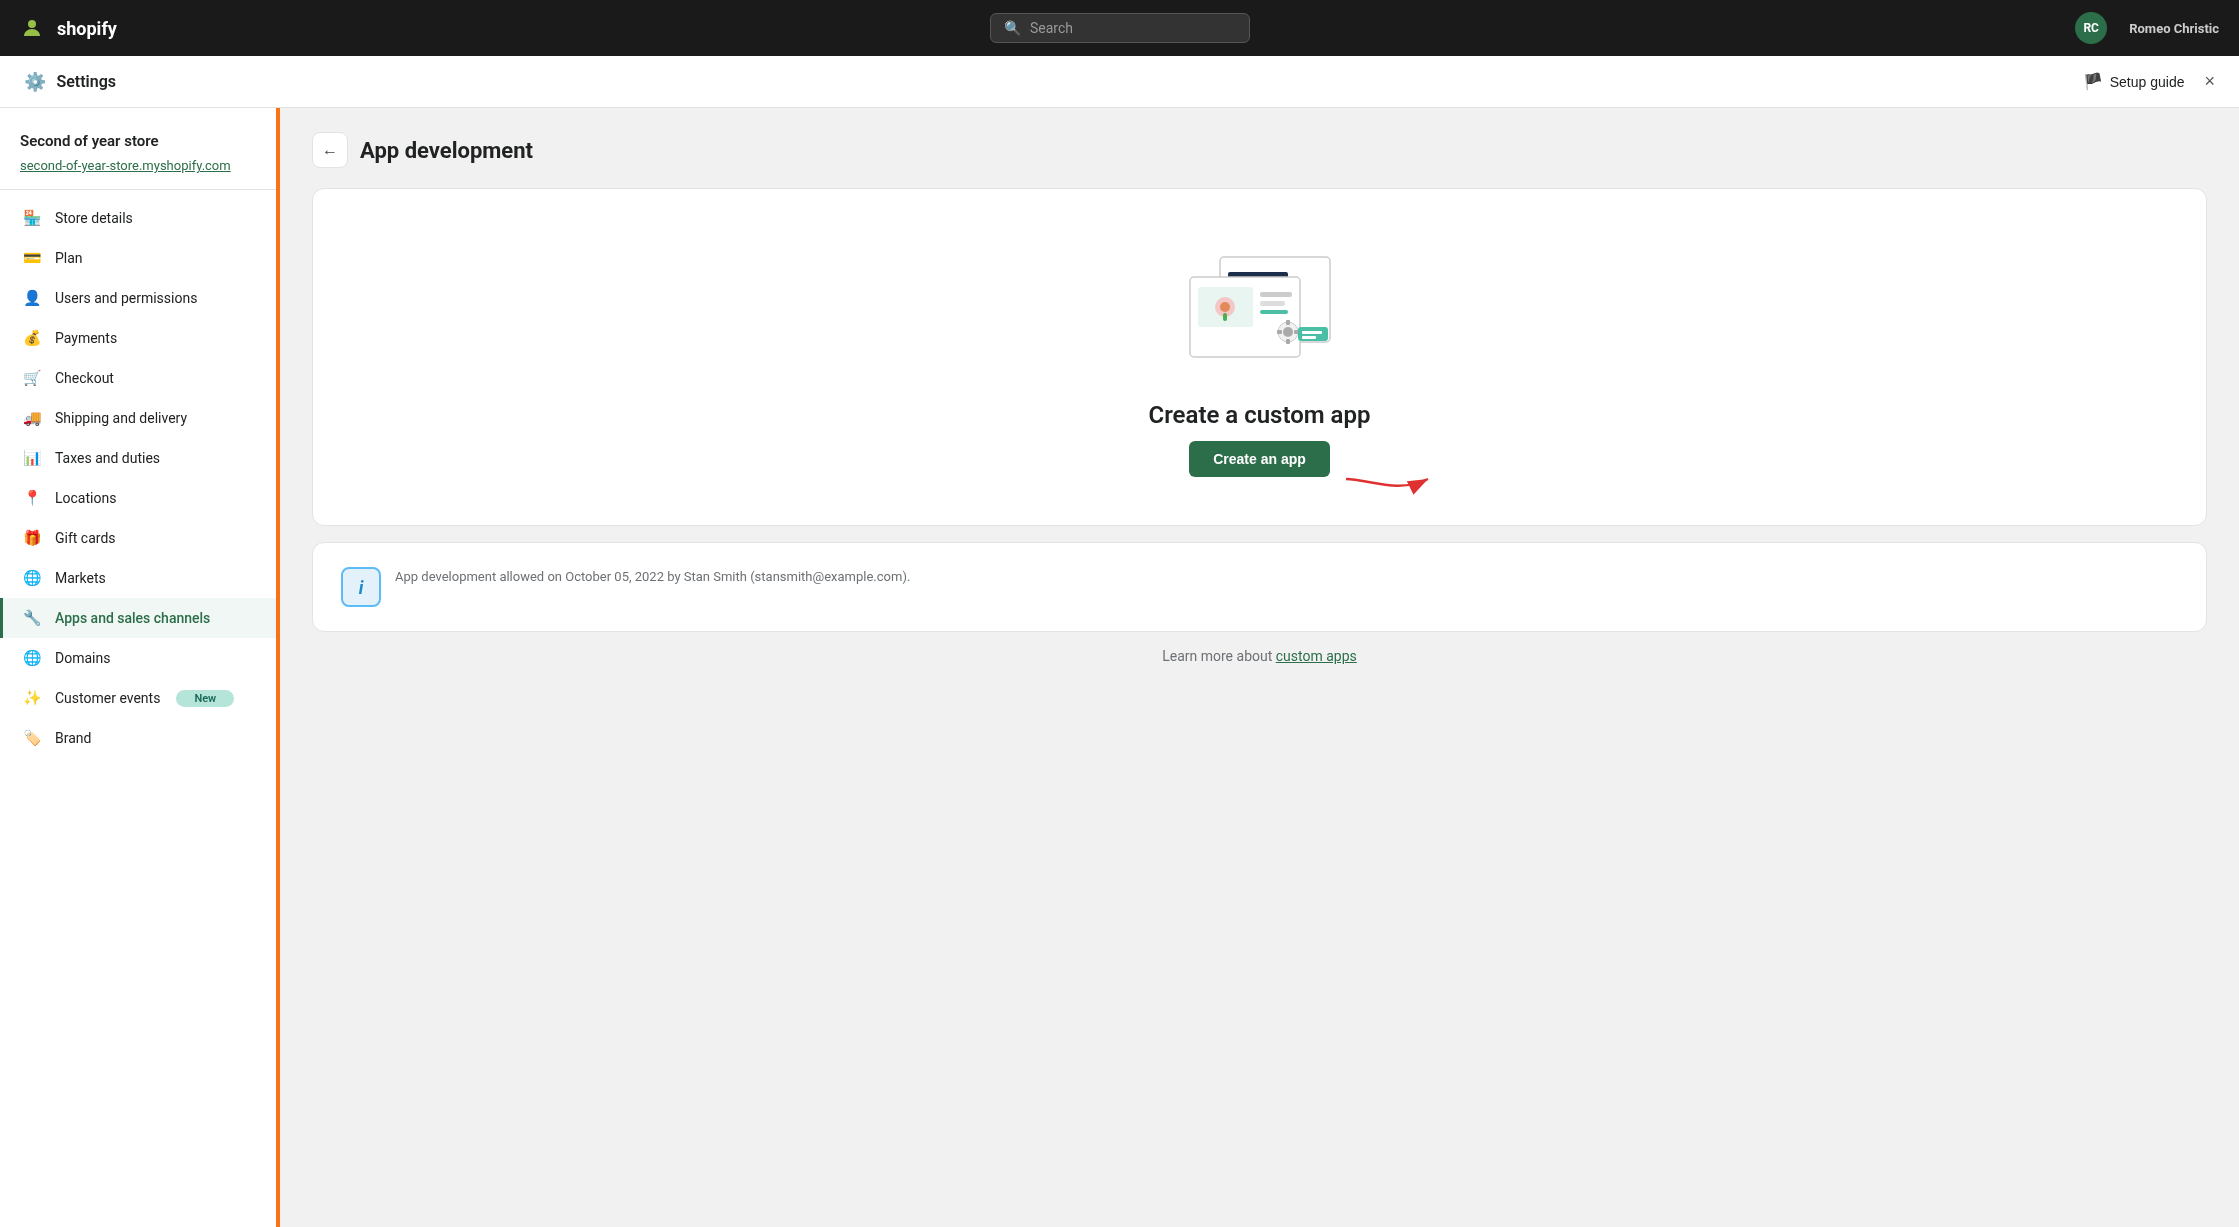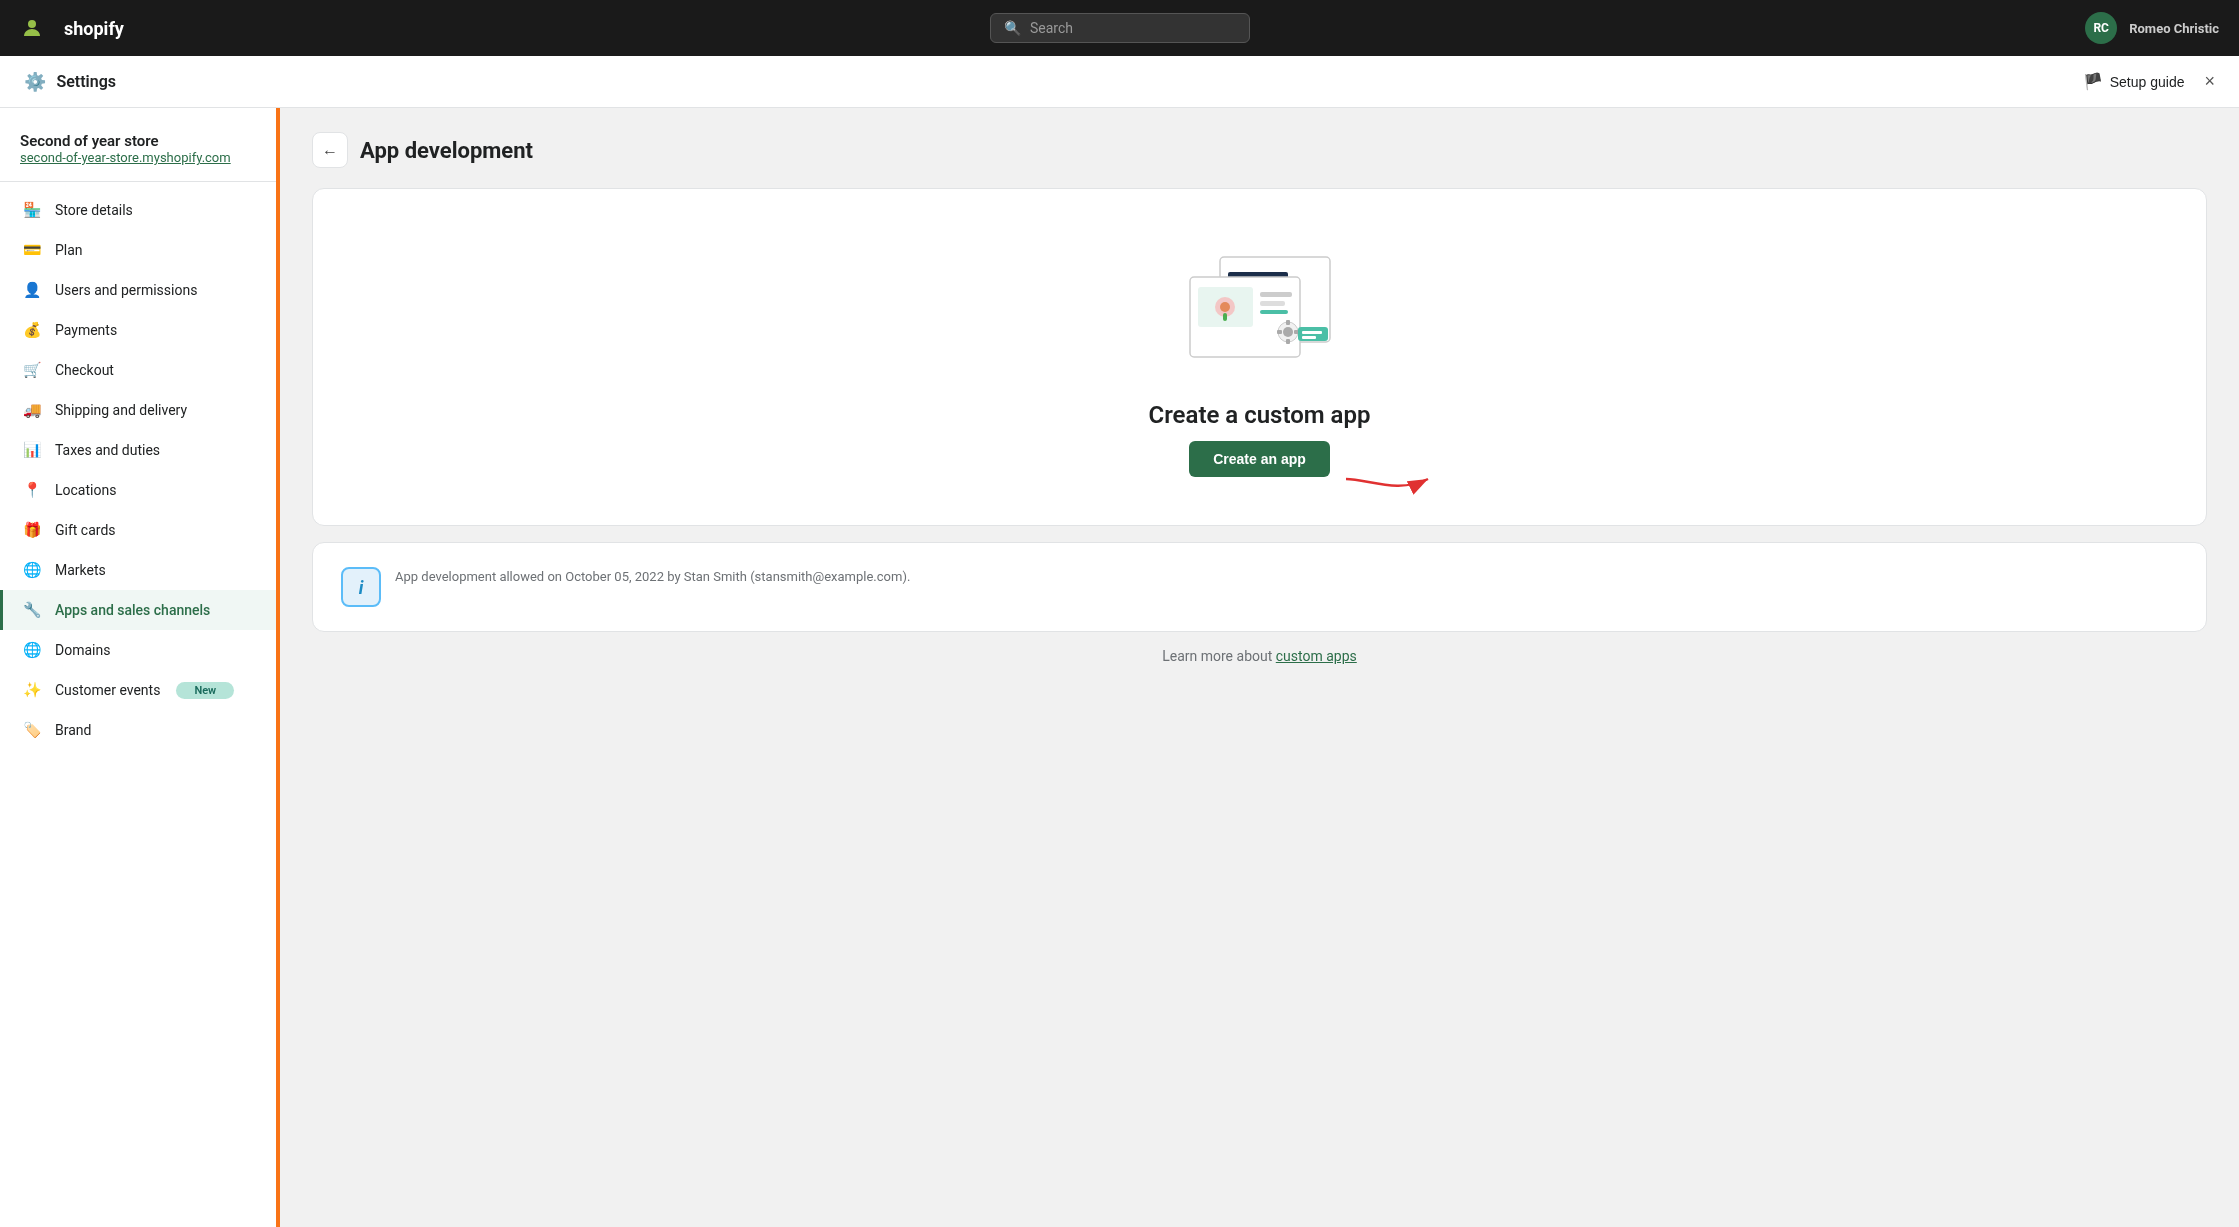--- a/index.html
+++ b/index.html
@@ -19,21 +19,21 @@
       padding: 0 20px;
       gap: 16px;
       position: relative;
     }
     .topbar-logo {
       color: #fff;
       font-weight: bold;
       font-size: 18px;
       display: flex;
       align-items: center;
-      gap: 20px;
+      gap: 13px;
     }
     .topbar-search {
       position: absolute;
       left: 50%;
       transform: translateX(-50%);
       background: #333;
       border: 1px solid #555;
       border-radius: 6px;
       padding: 6px 14px;
       color: #aaa;
@@ -41,21 +41,21 @@
       display: flex;
       align-items: center;
       gap: 8px;
       width: 260px;
       cursor: text;
     }
     .topbar-right {
       margin-left: auto;
       display: flex;
       align-items: center;
-      gap: 12px;
+      gap: 22px;
       color: #fff;
     }
     .topbar-avatar {
       width: 32px;
       height: 32px;
       border-radius: 50%;
       background: #2c6e49;
       display: flex;
       align-items: center;
       justify-content: center;
@@ -132,21 +132,21 @@
     .store-name {
       font-size: 15px;
       font-weight: 600;
       color: #202223;
     }
     .store-url {
       font-size: 13px;
       color: #2c6e49;
       text-decoration: underline;
       cursor: pointer;
-      margin-top: 0;
+      margin-top: 8px;
     }
 
     .nav-item {
       display: flex;
       align-items: center;
       gap: 12px;
       padding: 10px 20px;
       cursor: pointer;
       color: #202223;
       font-size: 14px;

